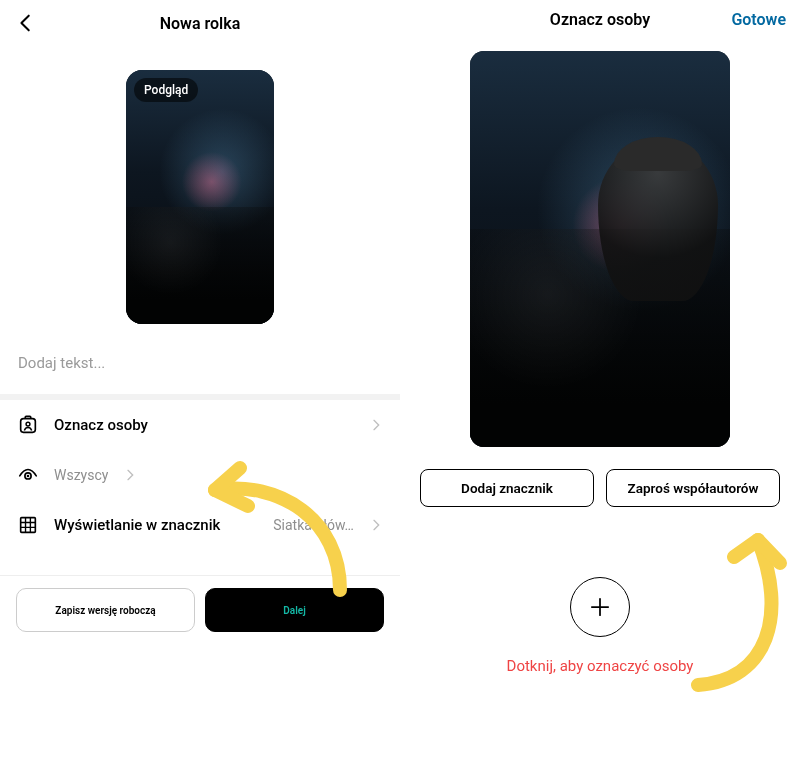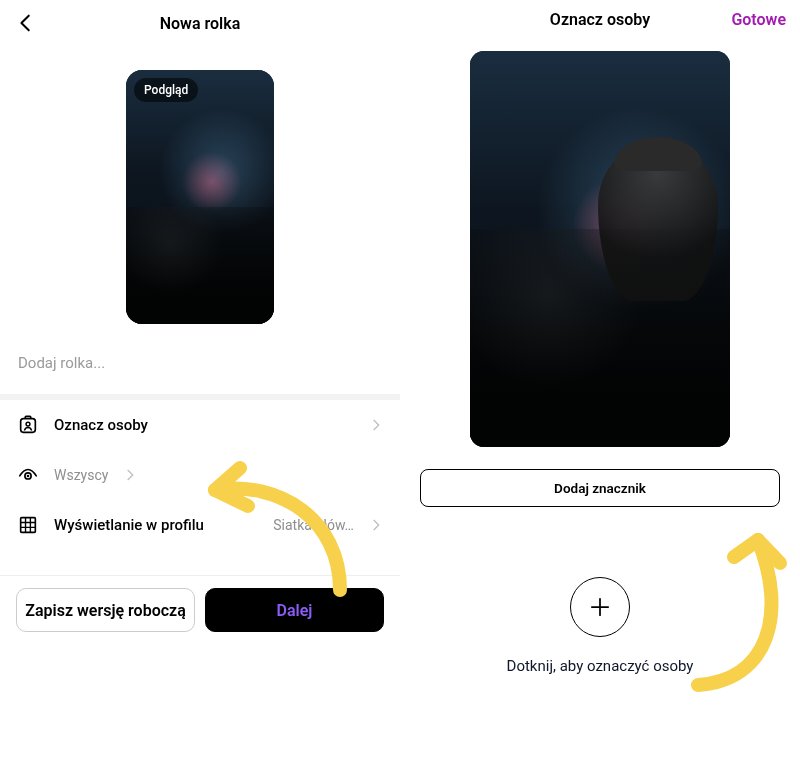--- a/index.html
+++ b/index.html
@@ -34,21 +34,21 @@
     font-size: 16px;
     font-weight: 600;
     color: #000;
     position: absolute;
     left: 50%;
     transform: translateX(-50%);
   }
   .header .done {
     font-size: 16px;
     font-weight: 600;
-    color: #a21caf;
+    color: #0369a1;
   }
   .haction { cursor:pointer; }
 
   
   .preview-wrap {
     display:flex;
     justify-content:center;
     padding: 20px 0 14px 0;
   }
   .preview {
@@ -120,32 +120,32 @@
     padding: 12px 16px 18px 16px;
     border-top: 1px solid #eee;
   }
   .btn {
     flex:1;
     height: 44px;
     border-radius: 10px;
     display:flex;
     align-items:center;
     justify-content:center;
-    font-size: 16px;
+    font-size: 10px;
     font-weight:600;
     cursor:pointer;
   }
   .btn.outline {
     border: 1.5px solid #ccc;
     background:#fff;
     color:#000;
   }
   .btn.dark {
     background:#000;
-    color:#8b5cf6;
+    color:#14b8a6;
     border:1.5px solid #000;
   }
 
   
   .big-preview-wrap {
     display:flex; justify-content:center; padding: 8px 0 18px 0;
   }
   .big-preview {
     width: 260px;
     height: 396px;
@@ -195,21 +195,21 @@
   .plus-circle {
     width: 60px; height:60px;
     border: 1.5px solid #000;
     border-radius: 50%;
     display:flex; align-items:center; justify-content:center;
     cursor:pointer;
   }
   .plus-circle svg { display:block; }
   .plus-label {
     font-size: 15px;
-    color:#0f172a;
+    color:#ef4444;
   }
 
   
   .arrow-svg {
     position:absolute;
     pointer-events:none;
   }
 </style>
 </head>
 <body>
@@ -225,21 +225,21 @@
   </div>
 
   <div class="preview-wrap">
     <div class="preview">
       <div class="night-scene"></div>
       <div class="crowd"></div>
       <div class="pill top">Podgląd</div>
     </div>
   </div>
 
-  <div class="caption-input">Dodaj rolka...</div>
+  <div class="caption-input">Dodaj tekst...</div>
   <div class="divider"></div>
 
   <div class="options">
     <div class="option-row">
       <div class="icon24">
         <svg viewBox="0 0 24 24" width="22" height="22">
             <rect x="4" y="5" width="16" height="15" rx="3" stroke="#000" stroke-width="1.8" fill="none"></rect>
             <path d="M9 5 V3.6 a1 1 0 0 1 1 -1 h4 a1 1 0 0 1 1 1 V5" stroke="#000" stroke-width="1.8" fill="none"></path>
             <circle cx="12" cy="11" r="2.1" stroke="#000" stroke-width="1.6" fill="none"></circle>
             <path d="M8 18 c0.8-2.3 2.4-3.2 4-3.2 s3.2 0.9 4 3.2" stroke="#000" stroke-width="1.6" fill="none"></path>
@@ -270,21 +270,21 @@
       </div>
     </div>
 
     <div class="option-row">
       <div class="icon24">
         <svg viewBox="0 0 24 24" width="22" height="22">
             <rect x="4" y="4" width="16" height="16" rx="1" stroke="#000" stroke-width="1.8" fill="none"></rect>
             <path d="M4 9.3 H20 M4 14.6 H20 M9.3 4 V20 M14.6 4 V20" stroke="#000" stroke-width="1.5"></path>
           </svg>
       </div>
-      <div class="label">Wyświetlanie w profilu</div>
+      <div class="label">Wyświetlanie w znacznik</div>
       <div class="value">Siatka głów…</div>
       <div class="chev">
         <svg viewBox="0 0 24 24" width="16" height="16">
             <path d="M9 5 L16 12 L9 19" stroke="#bfbfbf" stroke-width="2" fill="none" stroke-linecap="round"></path>
           </svg>
       </div>
     </div>
   </div>
 
   <div class="footer">
@@ -309,20 +309,21 @@
     <div class="big-preview">
       <div class="night-scene"></div>
       <div class="crowd" style="height:55%;"></div>
       <div class="man"></div>
       <div class="cap"></div>
     </div>
   </div>
 
   <div class="tag-buttons">
     <div class="tag-btn">Dodaj znacznik</div>
+    <div class="tag-btn">Zaproś współautorów</div>
   </div>
 
   <div class="plus-area">
     <div class="plus-circle">
       <svg viewBox="0 0 24 24" width="28" height="28">
           <path d="M12 5 V19 M5 12 H19" stroke="#000" stroke-width="1.5" stroke-linecap="round"></path>
         </svg>
     </div>
     <div class="plus-label">Dotknij, aby oznaczyć osoby</div>
   </div>

